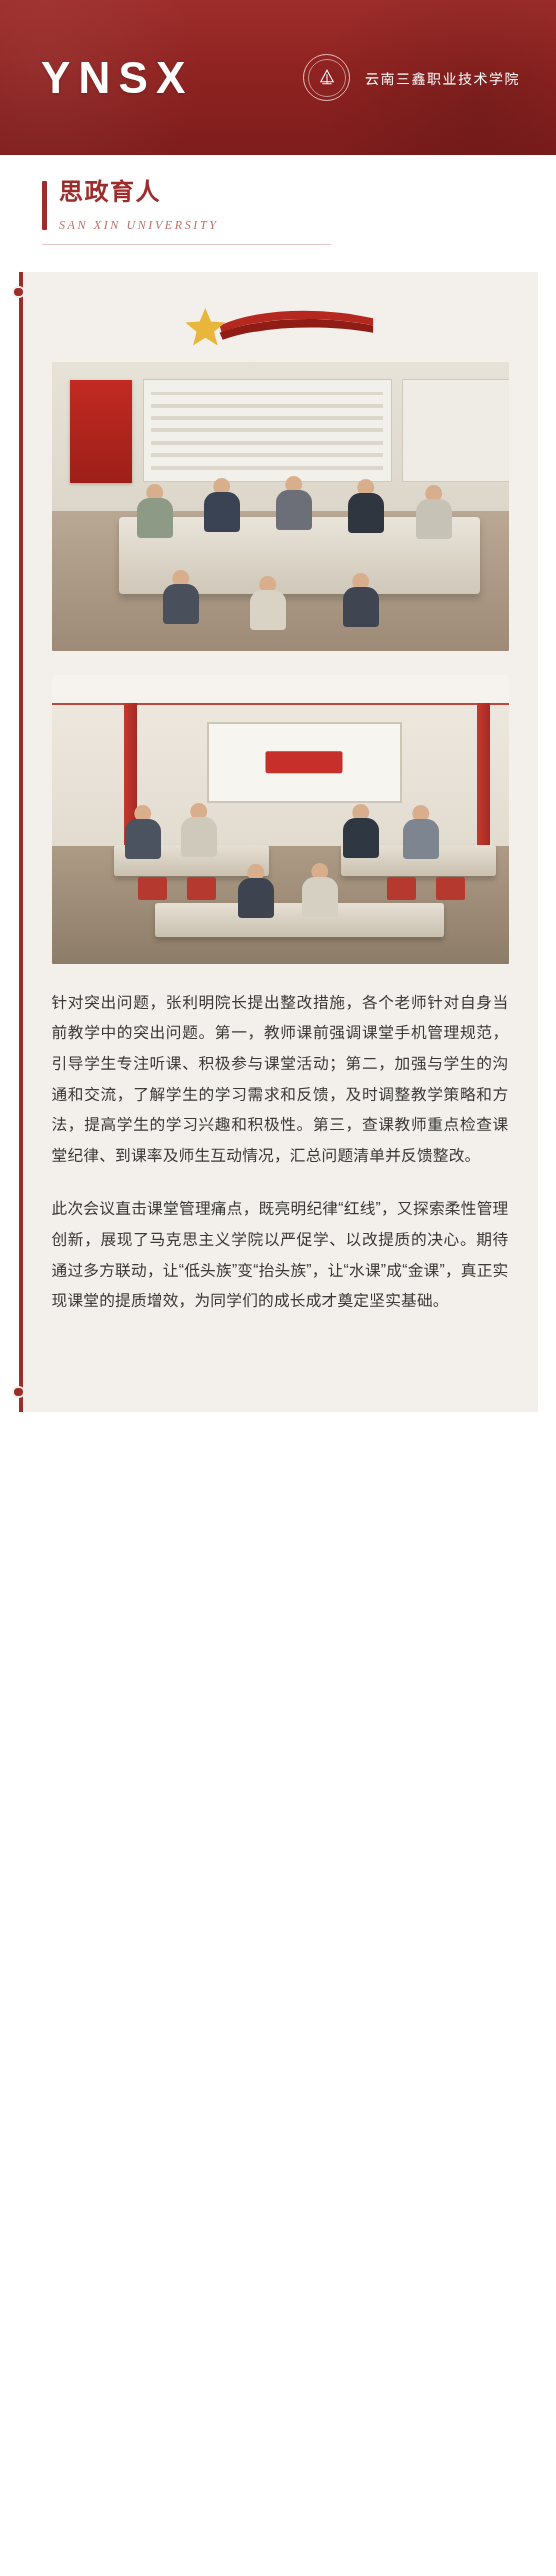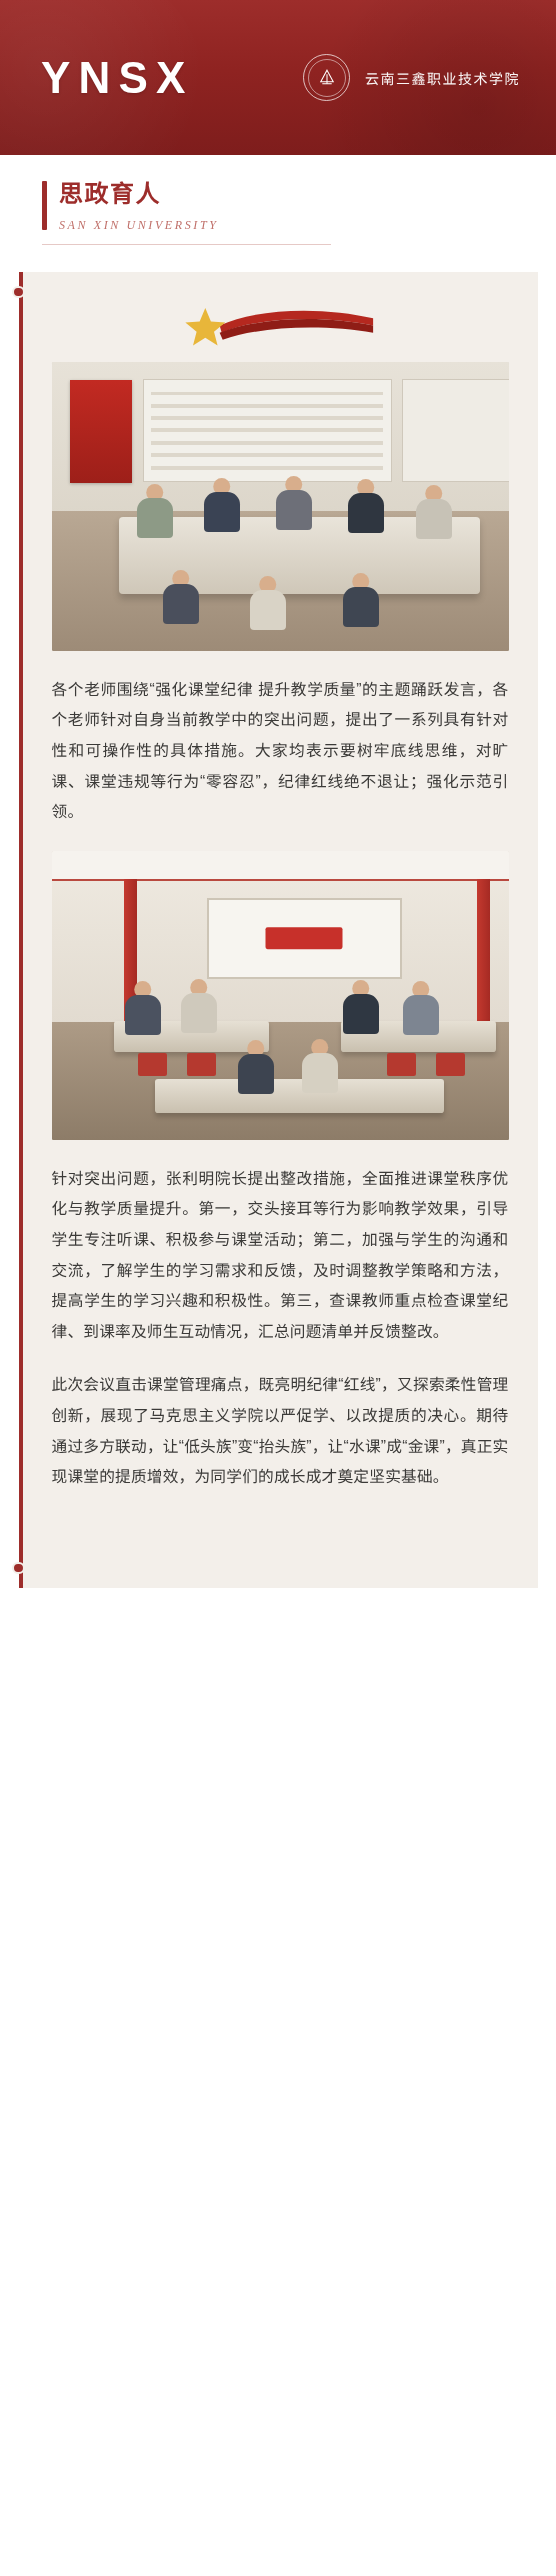--- a/index.html
+++ b/index.html
@@ -124,20 +124,21 @@
     margin-top: 2.1px;
     flex: none;
   }
   .title-texts { display: block; }
   .title-cn {
     font-size: 24px;
     font-weight: bold;
     color: #9d2d2b;
     letter-spacing: 1.5px;
     line-height: 1.25;
+    font-family: Liberation Mono, monospace;
   }
   .title-en {
     margin-top: 9.3px;
     font-size: 12px;
     color: #c0706a;
     letter-spacing: 2.6px;
     font-family: "Liberation Serif", serif;
     font-style: italic;
   }
   .title-underline {
@@ -357,21 +358,20 @@
           <div class="head"></div>
             <div class="body" style="background:#d9d3c6;"></div>
         </div>
         <div class="person" style="left:309px; top:211px;">
           <div class="head"></div>
             <div class="body" style="background:#3f4652;"></div>
         </div>
       </div>
 
 
-      <p class="para">各个老师围绕“强化课堂纪律 提升教学质量”的主题踊跃发言，各个老师针对自身当前教学中的突出问题，提出了一系列具有针对性和可操作性的具体措施。大家均表示要树牢底线思维，对旷课、课堂违规等行为“零容忍”，纪律红线绝不退让；强化示范引领。</p>
 
       <div class="photo">
         <div class="p2-wall"></div>
         <div class="p2-beam"></div>
         <div class="p2-col" style="left:72px;"></div>
         <div class="p2-col" style="left:425px;"></div>
         <div class="p2-screen">
             <span></span>
           </div>
         <div class="p2-floor"></div>
@@ -404,21 +404,21 @@
         <div class="person" style="left:204px; top:189px;">
           <div class="head"></div>
             <div class="body" style="background:#3d4450;"></div>
         </div>
         <div class="person" style="left:268px; top:188px;">
           <div class="head"></div>
             <div class="body" style="background:#d6d0c2;"></div>
         </div>
       </div>
 
-      <p class="para">针对突出问题，张利明院长提出整改措施，全面推进课堂秩序优化与教学质量提升。第一，交头接耳等行为影响教学效果，引导学生专注听课、积极参与课堂活动；第二，加强与学生的沟通和交流，了解学生的学习需求和反馈，及时调整教学策略和方法，提高学生的学习兴趣和积极性。第三，查课教师重点检查课堂纪律、到课率及师生互动情况，汇总问题清单并反馈整改。</p>
+      <p class="para">针对突出问题，张利明院长提出整改措施，各个老师针对自身当前教学中的突出问题。第一，教师课前强调课堂手机管理规范，引导学生专注听课、积极参与课堂活动；第二，加强与学生的沟通和交流，了解学生的学习需求和反馈，及时调整教学策略和方法，提高学生的学习兴趣和积极性。第三，查课教师重点检查课堂纪律、到课率及师生互动情况，汇总问题清单并反馈整改。</p>
 
       <p class="para">此次会议直击课堂管理痛点，既亮明纪律“红线”，又探索柔性管理创新，展现了马克思主义学院以严促学、以改提质的决心。期待通过多方联动，让“低头族”变“抬头族”，让“水课”成“金课”，真正实现课堂的提质增效，为同学们的成长成才奠定坚实基础。</p>
 
       <div class="tail-space"></div>
     </div>
   </div>
 
 </div>
 
 

